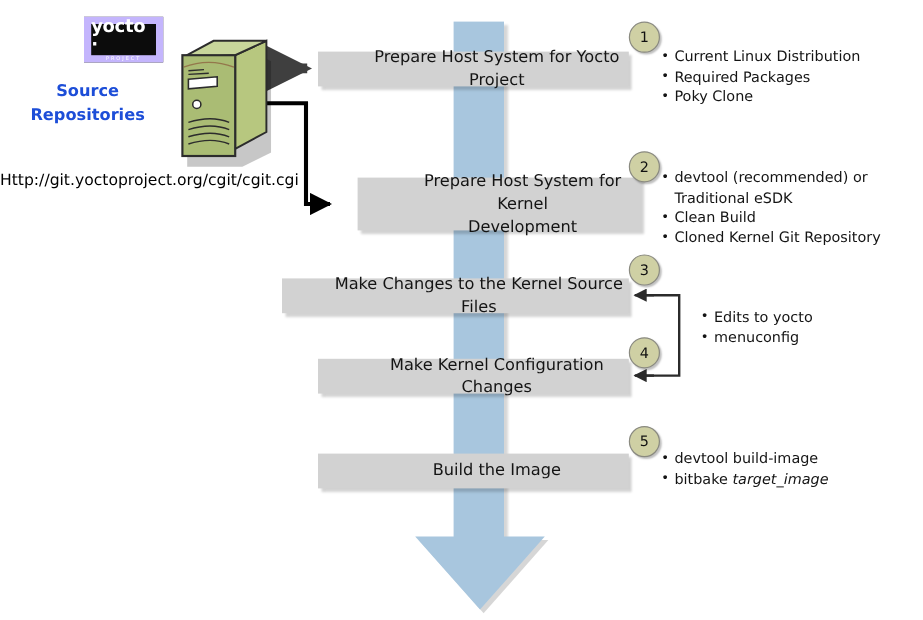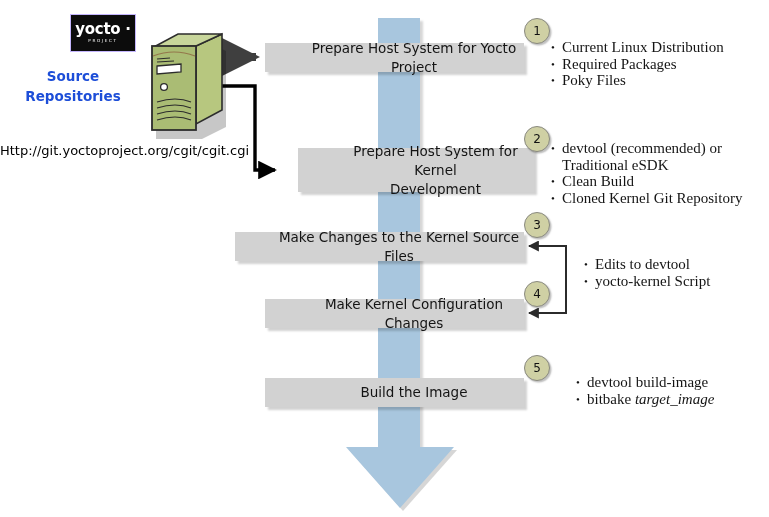--- a/index.html
+++ b/index.html
@@ -21,21 +21,21 @@
     width: 769px;
     height: 517px;
   }
   .abs { position: absolute; }
 
   
   .logo-box {
     left: 70px; top: 14px;
     width: 66px; height: 38px;
     background: #0c0c0c;
-    border: 1px solid #c4b5fd;
+    border: 6px solid #c4b5fd;
     box-sizing: border-box;
     display: flex;
     flex-direction: column;
     align-items: center;
     justify-content: center;
   }
   .logo-main {
     color: #ffffff;
     font-size: 15px;
     font-weight: 600;
@@ -116,46 +116,45 @@
     box-sizing: border-box;
   }
   .b1 { left: 524px; top: 18px; }
   .b2 { left: 524px; top: 126px; }
   .b3 { left: 524px; top: 212px; }
   .b4 { left: 524px; top: 281px; }
   .b5 { left: 524px; top: 355px; }
 
   
   .blist {
-    font-size: 15px;
+    font-size: 12px;
     line-height: 16.5px;
     color: #141414;
     list-style: none;
     margin: 0;
     padding: 0;
-    font-family: Liberation Serif, serif;
   }
   .blist li {
     position: relative;
     padding-left: 11px;
     white-space: nowrap;
   }
   .blist li::before {
     content: "\2022";
     position: absolute;
     left: 0; top: 0;
     font-size: 11px;
   }
   .blist li.cont { padding-left: 11px; }
   .blist li.cont::before { content: ""; }
 
   .list1 { left: 551px; top: 39px; }
   .list2 { left: 551px; top: 140px; }
   .list34 { left: 584px; top: 256px; }
-  .list5 { left: 576px; top: 374px; }
+  .list5 { left: 551px; top: 374px; }
   .ital { font-style: italic; text-align: center; }
 </style>
 </head>
 <body>
 
 <div id="canvas">
 
   <svg class="abs" style="left:0;top:0;" width="769" height="517">
     <defs>
       <marker id="arrowThick" viewBox="0 0 10 10" refX="9" refY="5" markerWidth="5" markerHeight="5" orient="auto-start-reverse">
@@ -252,33 +251,33 @@
 
   <div class="abs badge b1">1</div>
   <div class="abs badge b2">2</div>
   <div class="abs badge b3">3</div>
   <div class="abs badge b4">4</div>
   <div class="abs badge b5">5</div>
 
   <ul class="abs blist list1">
     <li>Current Linux Distribution</li>
     <li>Required Packages</li>
-    <li>Poky Files</li>
+    <li>Poky Clone</li>
   </ul>
 
   <ul class="abs blist list2">
     <li>devtool (recommended) or</li>
     <li class="cont">Traditional eSDK</li>
     <li>Clean Build</li>
     <li>Cloned Kernel Git Repository</li>
   </ul>
 
   <ul class="abs blist list34">
-    <li>Edits to devtool</li>
-    <li>yocto-kernel Script</li>
+    <li>Edits to yocto</li>
+    <li>menuconfig</li>
   </ul>
 
   <ul class="abs blist list5">
     <li>devtool build-image</li>
     <li>
       <span>bitbake </span><span class="ital">target_image</span>
     </li>
   </ul>
 
 </div>

